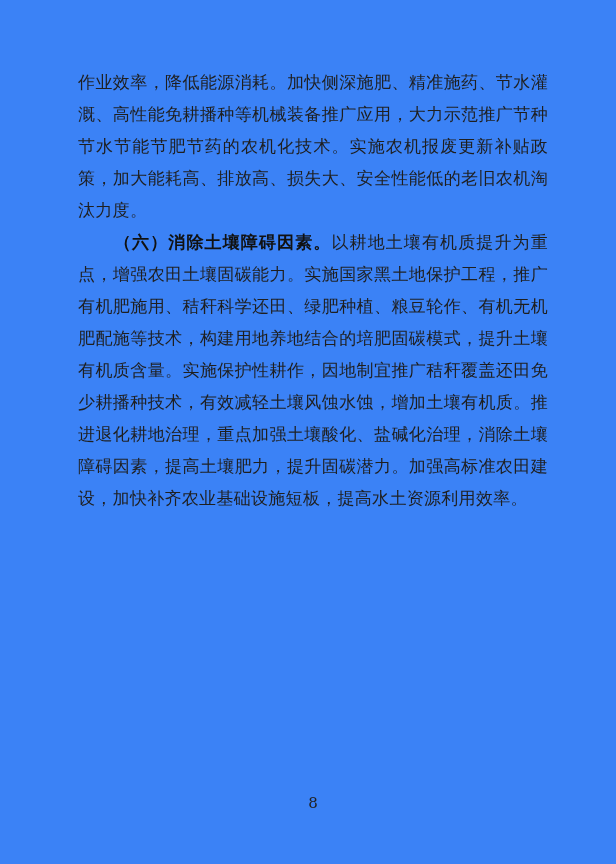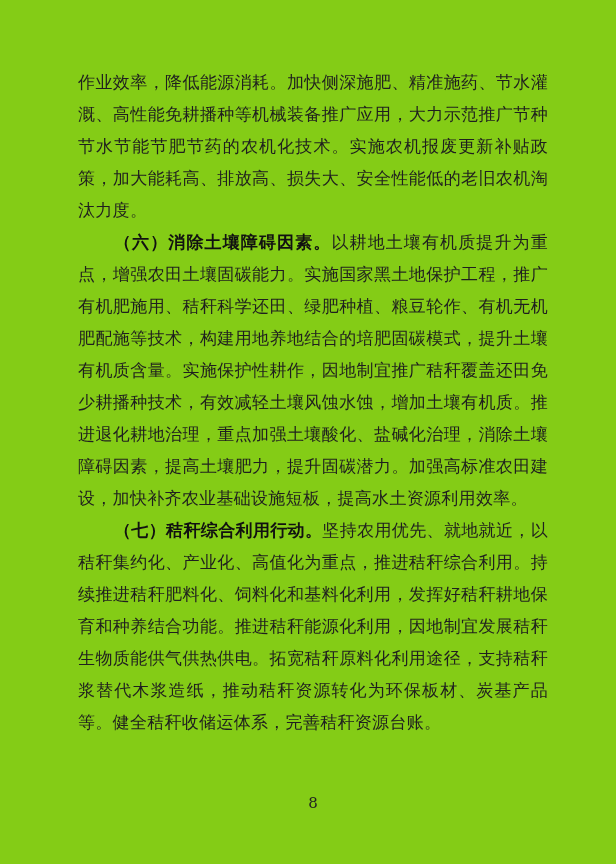--- a/index.html
+++ b/index.html
@@ -6,21 +6,21 @@
   html, body {
     width: 616px;
     height: 864px;
     background: #ffffff;
     overflow: hidden;
   }
   .page {
     position: relative;
     width: 616px;
     height: 864px;
-    background: #84cc16;
+    background: #3b82f6;
     font-family: "DejaVu Serif", "Liberation Serif", serif;
     color: #1f1f1f;
   }
   .content {
     position: absolute;
     top: 66px;
     left: 78px;
     width: 470px;
   }
   .para {
@@ -54,21 +54,20 @@
 </head>
 <body>
 
 <div class="page">
   <div class="content">
 
     <p class="para"><span>作业效率，降低能源消耗。加快侧深施肥、精准施药、节水灌溉、高性能免耕播种等机械装备推广应用，大力示范推广节种节水节能节肥节药的农机化技术。实施农机报废更新补贴政策，加大能耗高、排放高、损失大、安全性能低的老旧农机淘汰力度。</span></p>
 
     <p class="para indent"><span class="lead">（六）消除土壤障碍因素。</span><span>以耕地土壤有机质提升为重点，增强农田土壤固碳能力。实施国家黑土地保护工程，推广有机肥施用、秸秆科学还田、绿肥种植、粮豆轮作、有机无机肥配施等技术，构建用地养地结合的培肥固碳模式，提升土壤有机质含量。实施保护性耕作，因地制宜推广秸秆覆盖还田免少耕播种技术，有效减轻土壤风蚀水蚀，增加土壤有机质。推进退化耕地治理，重点加强土壤酸化、盐碱化治理，消除土壤障碍因素，提高土壤肥力，提升固碳潜力。加强高标准农田建设，加快补齐农业基础设施短板，提高水土资源利用效率。</span></p>
 
-    <p class="para indent"><span class="lead">（七）秸秆综合利用行动。</span><span>坚持农用优先、就地就近，以秸秆集约化、产业化、高值化为重点，推进秸秆综合利用。持续推进秸秆肥料化、饲料化和基料化利用，发挥好秸秆耕地保育和种养结合功能。推进秸秆能源化利用，因地制宜发展秸秆生物质能供气供热供电。拓宽秸秆原料化利用途径，支持秸秆浆替代木浆造纸，推动秸秆资源转化为环保板材、炭基产品等。健全秸秆收储运体系，完善秸秆资源台账。</span></p>
 
 
   </div>
 
   <div class="page-footer">
     <span class="page-number">8</span>
   </div>
 </div>
 
 </body></html>

